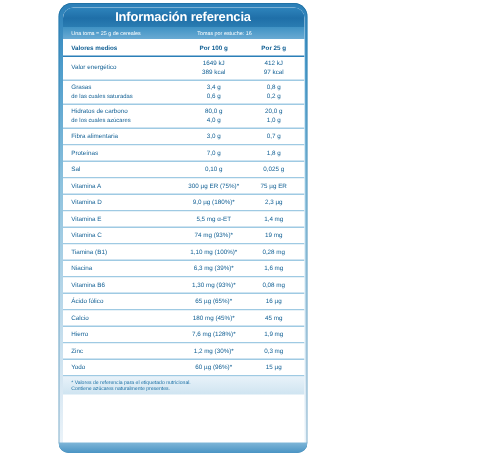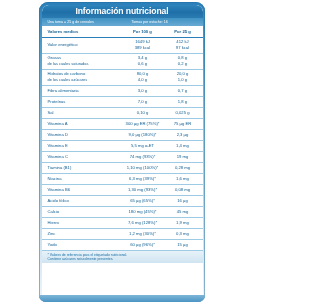--- a/index.html
+++ b/index.html
@@ -109,21 +109,21 @@
   }
 </style>
 </head>
 <body>
 
 <div id="root">
   <div class="panel">
     <div class="panel-inner">
 
       <div class="hdr">
-        <div class="hdr-title">Información nutricional</div>
+        <div class="hdr-title">Información referencia</div>
       </div>
 
       <div class="subhdr">
         <div class="sh-a">Una toma = 25 g de cereales</div>
         <div class="sh-b">Tomas por estuche: 16</div>
       </div>
 
       <div class="colhdr">
         <div class="c1">Valores medios</div>
         <div class="c2">Por 100 g</div>

